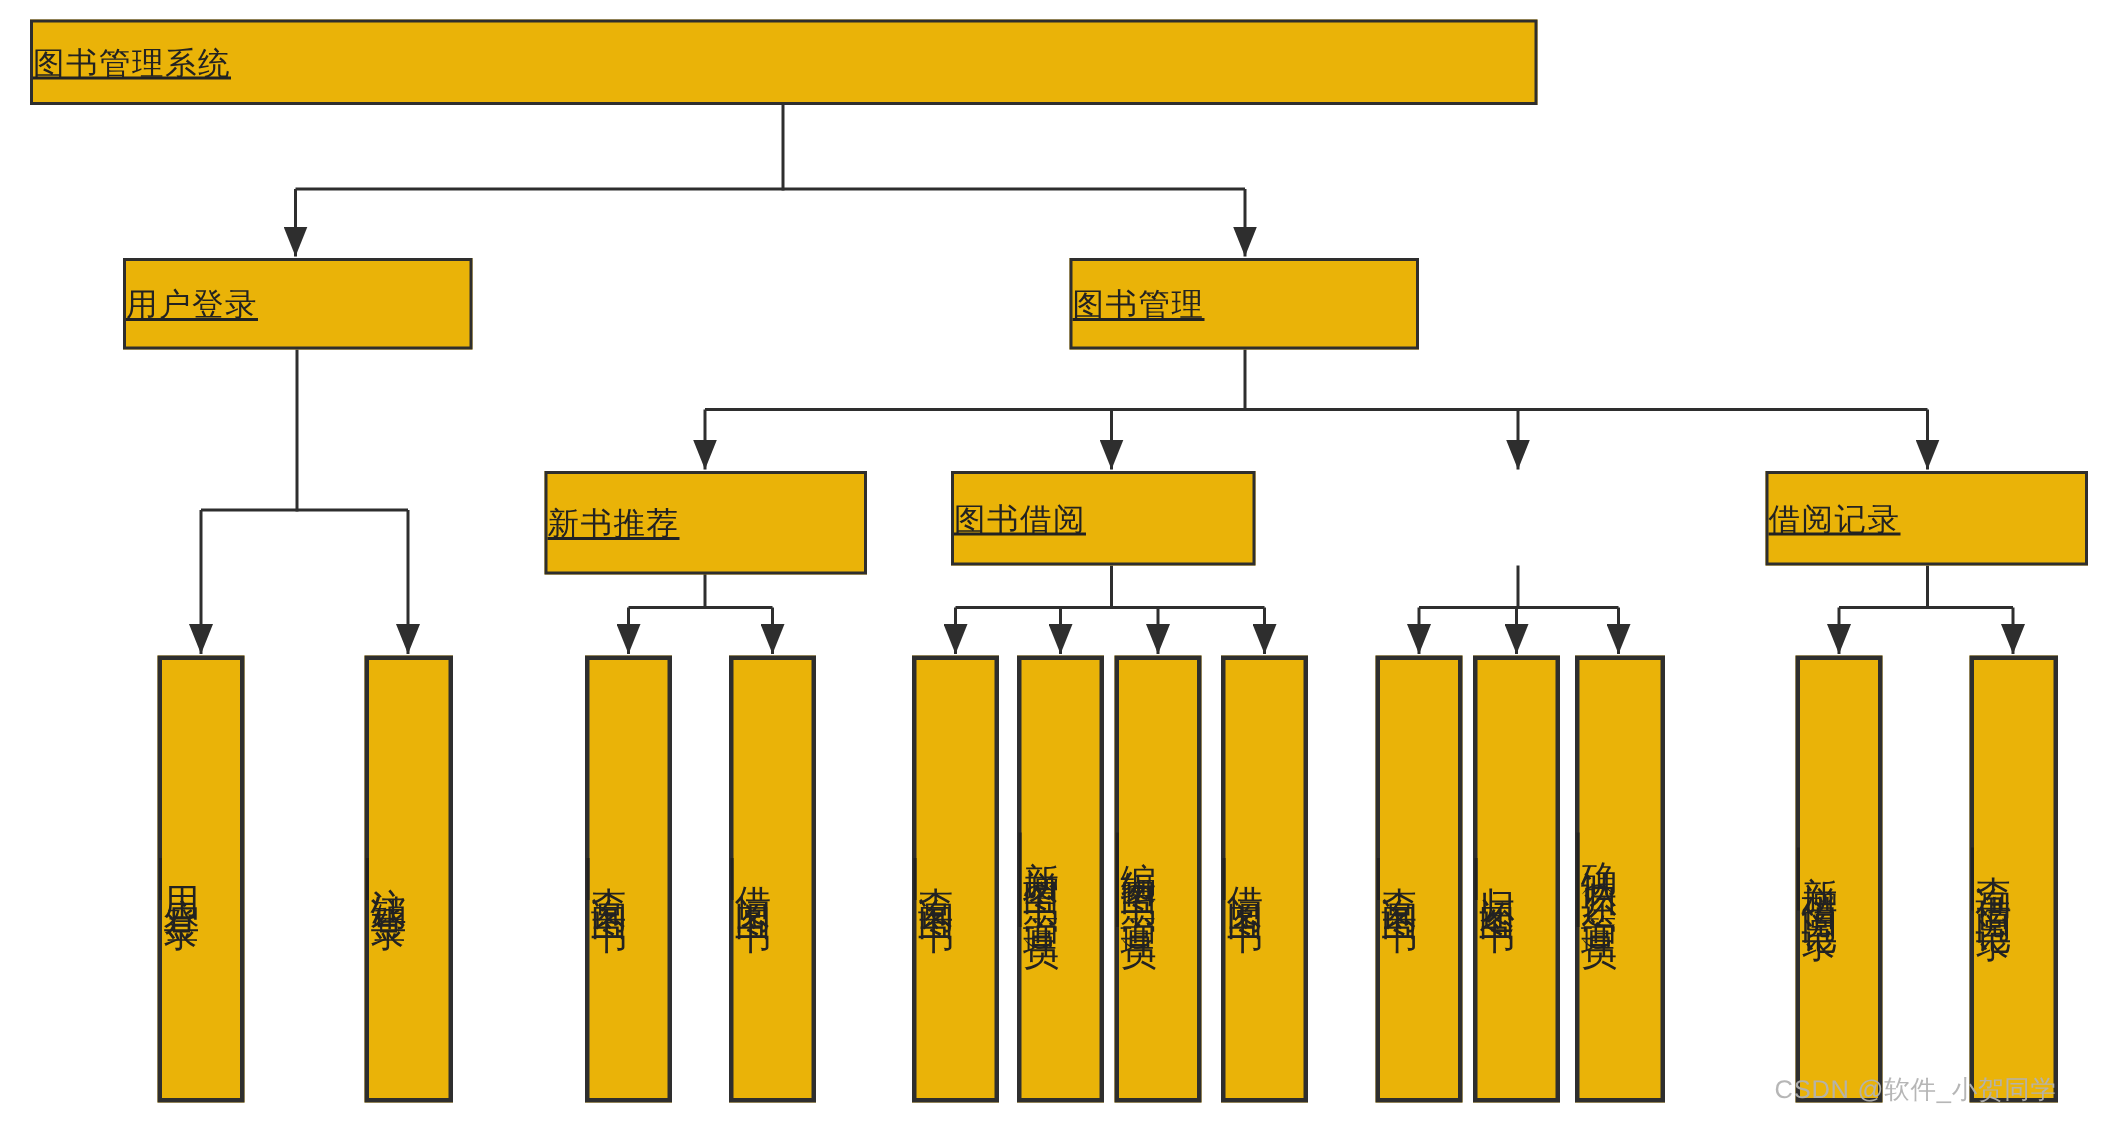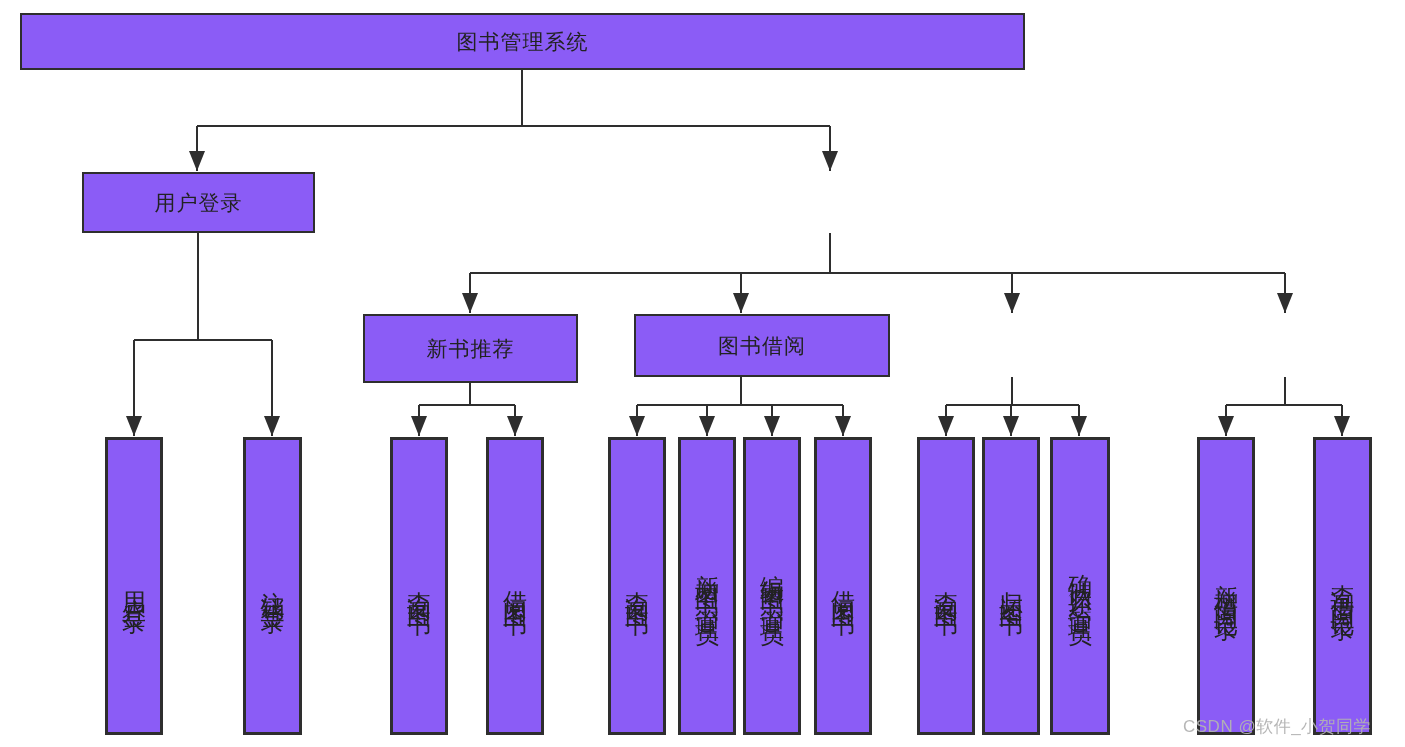--- a/index.html
+++ b/index.html
@@ -8,26 +8,27 @@
     width: 1405px;
     height: 747px;
     background: #ffffff;
     font-family: "Liberation Sans", "DejaVu Sans", sans-serif;
     overflow: hidden;
   }
   .canvas svg { position: absolute; left: 0; top: 0; }
   .box {
     position: absolute;
     box-sizing: border-box;
-    background: #8b5cf6;
+    background: #eab308;
     border: 2px solid #2e2e2e;
     display: flex;
     align-items: center;
-    justify-content: center;
+    justify-content: flex-start;
     color: #222222;
+    text-decoration: underline;
   }
   .hbox span {
     font-size: 21px;
     letter-spacing: 1px;
     white-space: nowrap;
   }
   .leaf { border-width: 3px; }
   .leaf span {
     writing-mode: vertical-rl;
     font-size: 24px;
@@ -105,26 +106,32 @@
     </g>
   </svg>
 
   <div class="box hbox" style="left:20px; top:13px; width:1005px; height:57px;">
     <span>图书管理系统</span>
   </div>
 
   <div class="box hbox" style="left:82px; top:172px; width:233px; height:61px;">
     <span>用户登录</span>
   </div>
+  <div class="box hbox" style="left:713px; top:172px; width:233px; height:61px;">
+    <span>图书管理</span>
+  </div>
 
   <div class="box hbox" style="left:363px; top:314px; width:215px; height:69px;">
     <span>新书推荐</span>
   </div>
-  <div class="box hbox" style="left:634px; top:314px; width:256px; height:63px;">
+  <div class="box hbox" style="left:634px; top:314px; width:203px; height:63px;">
     <span>图书借阅</span>
+  </div>
+  <div class="box hbox" style="left:1177px; top:314px; width:215px; height:63px;">
+    <span>借阅记录</span>
   </div>
 
   <div class="box leaf" style="left:105px; top:437px; width:58px; height:298px;">
     <span>用户登录</span>
   </div>
   <div class="box leaf" style="left:243px; top:437px; width:59px; height:298px;">
     <span>注销登录</span>
   </div>
 
   <div class="box leaf" style="left:390px; top:437px; width:58px; height:298px;">

